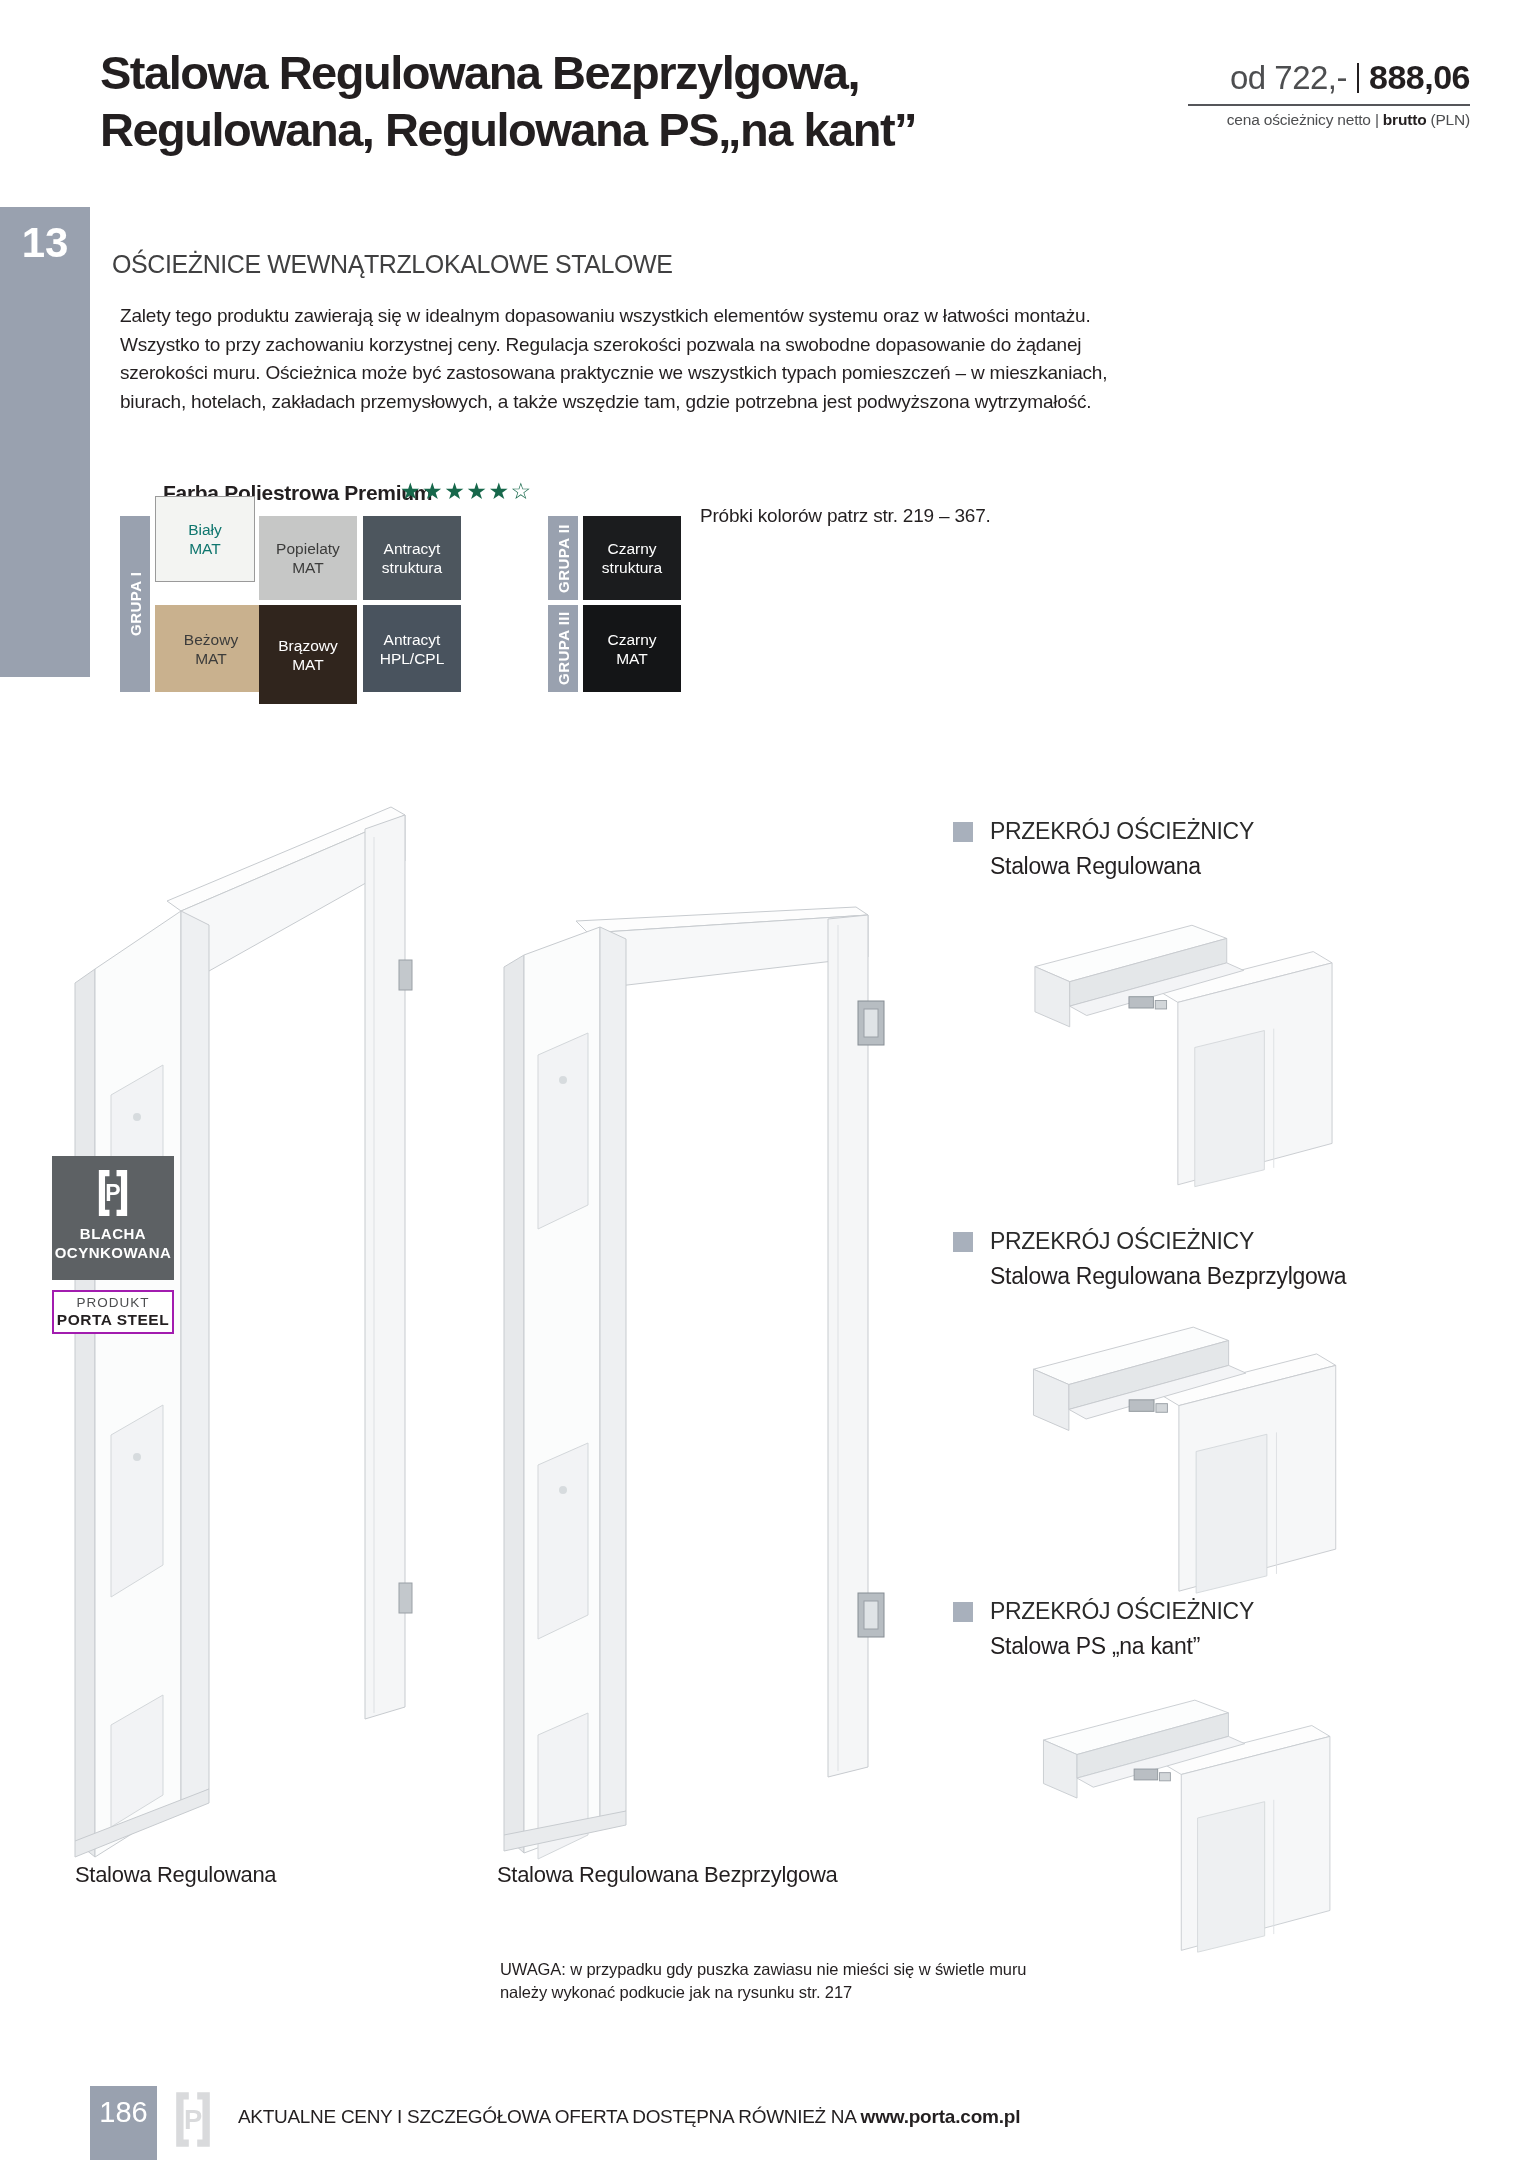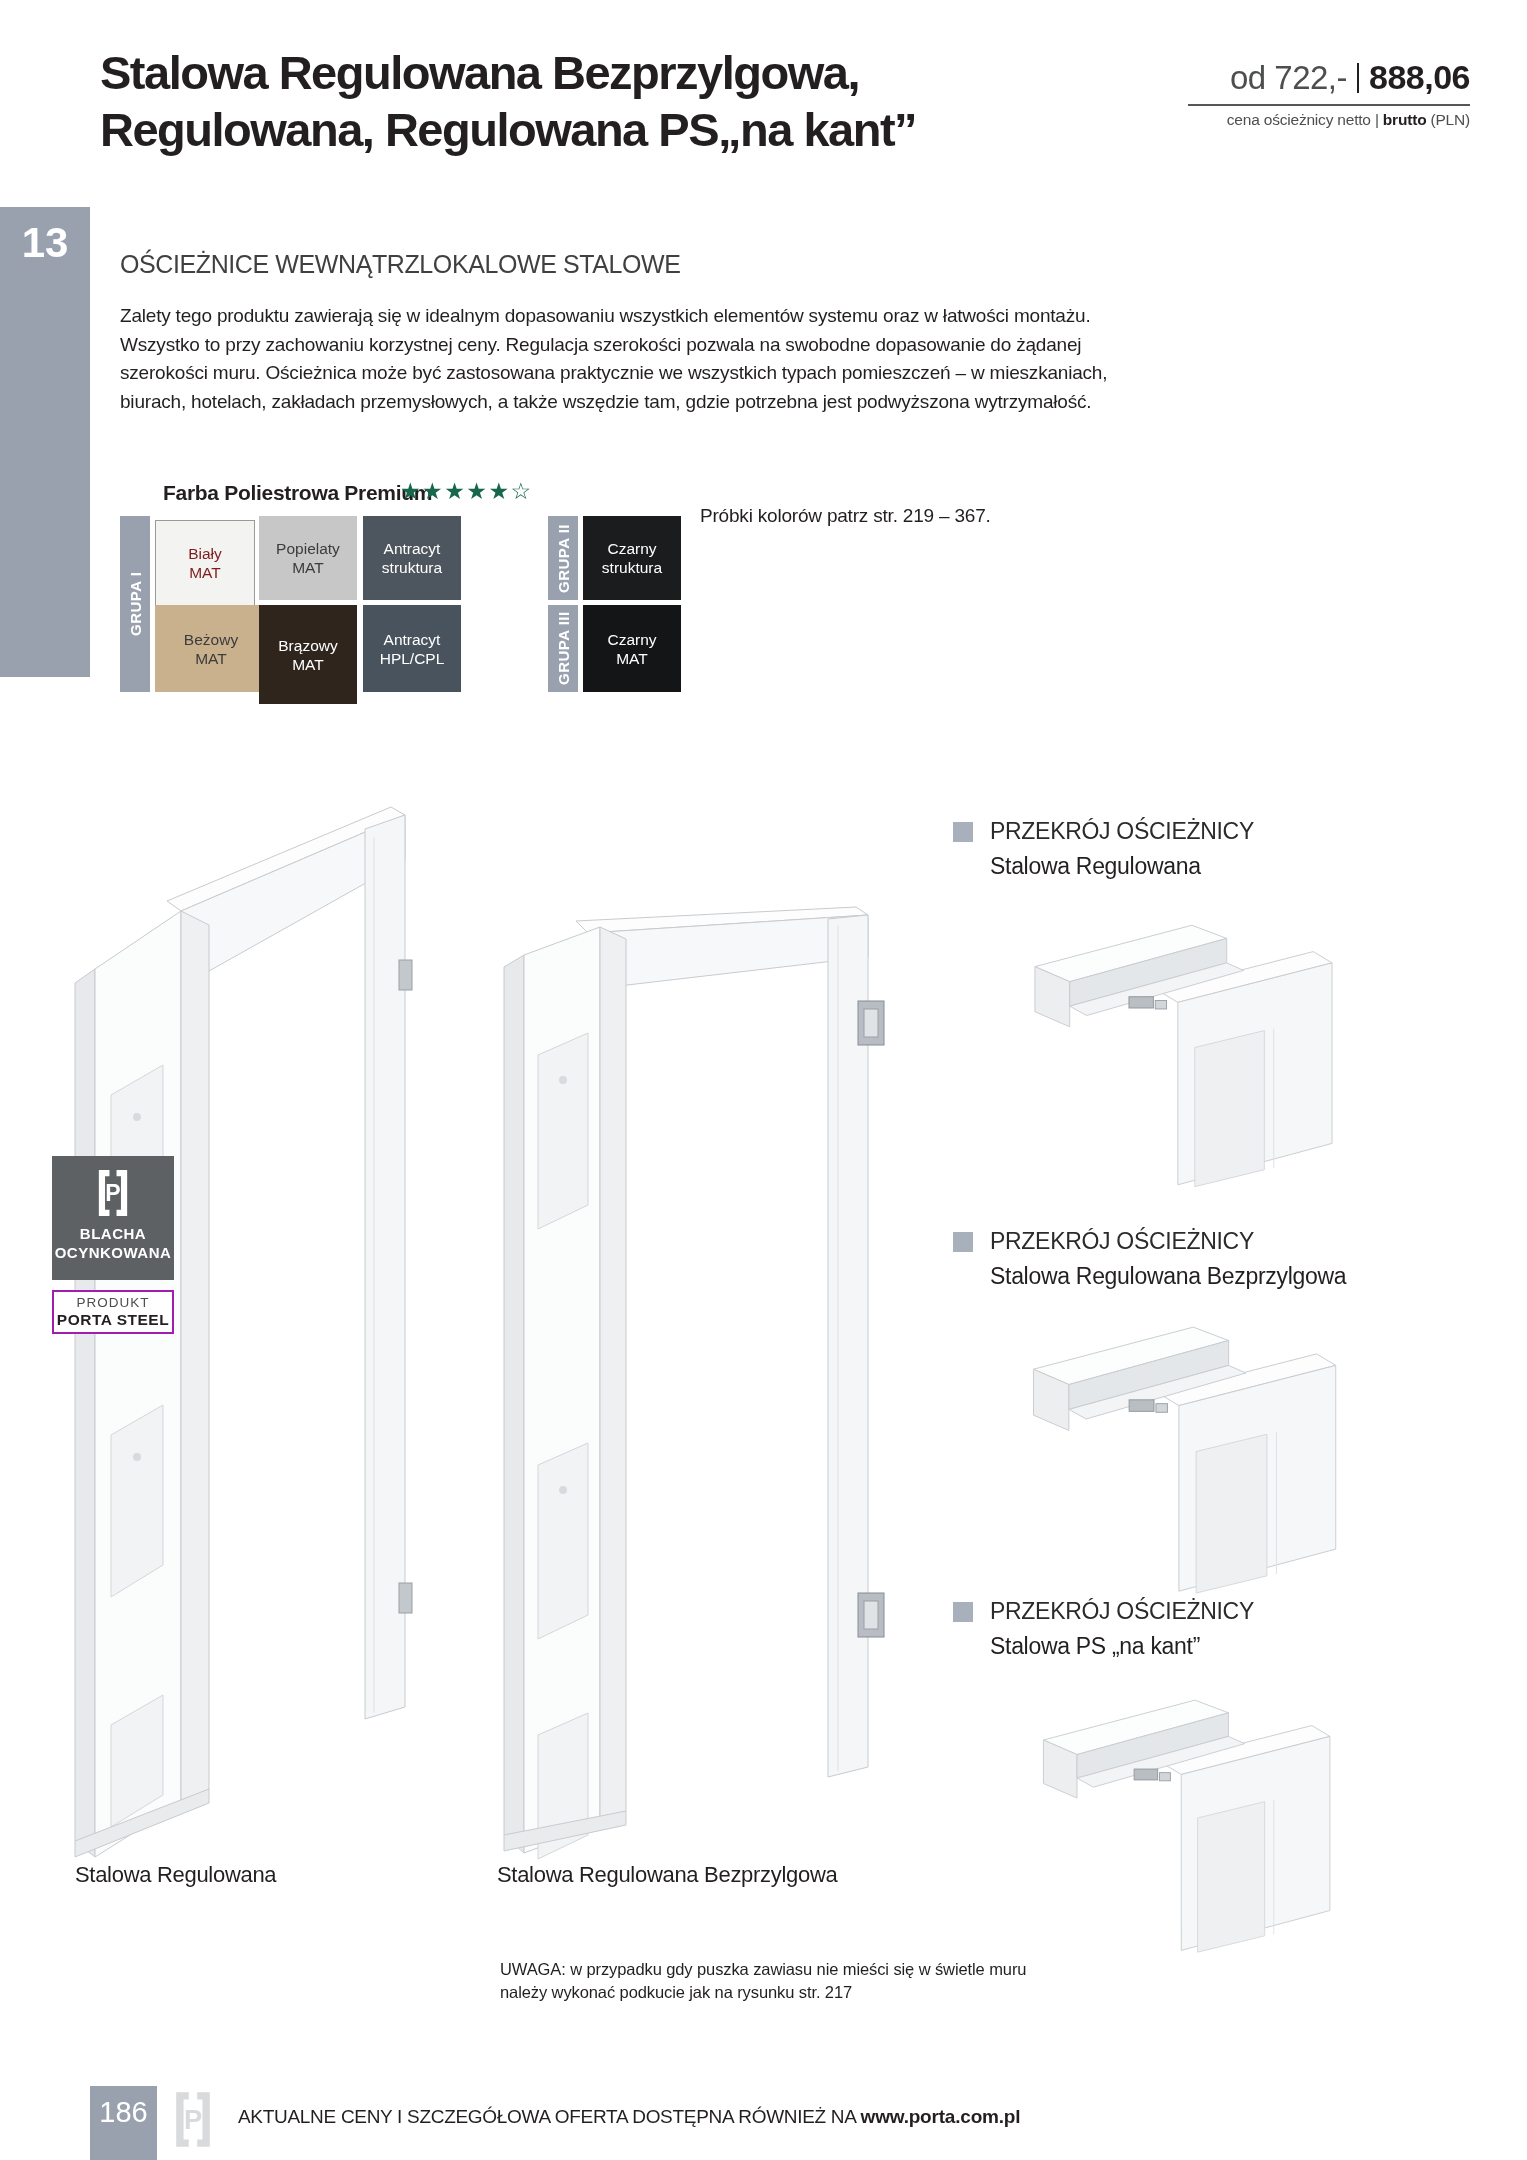--- a/index.html
+++ b/index.html
@@ -17,21 +17,21 @@
   .price-brutto{font-size:34px;font-weight:bold;color:#231f20;letter-spacing:-0.5px;}
   .price-rule{width:282px;height:0;border-top:2px solid #55565a;margin:7px 0 5px auto;}
   .price-caption{font-size:15.5px;color:#4d4e50;letter-spacing:-0.2px;}
   .price-caption b{color:#231f20;}
 
   
   .chapter-tab{left:0;top:207px;width:90px;height:470px;background:#99a1af;}
   .chapter-num{width:100%;text-align:center;margin-top:12px;font-size:42px;font-weight:bold;color:#fff;}
 
   
-  .intro-heading{left:120px;top:250px;font-size:25px;color:#404041;letter-spacing:-0.4px;}
+  .intro-heading{left:112px;top:250px;font-size:25px;color:#404041;letter-spacing:-0.4px;}
   .intro-par{left:120px;top:302px;width:1050px;font-size:19px;line-height:28.5px;
              color:#231f20;letter-spacing:-0.2px;}
 
   
   .paint-label{left:163px;top:481px;font-size:21px;font-weight:bold;letter-spacing:-0.3px;}
   .stars{left:400px;top:478px;font-size:23px;color:#17684b;letter-spacing:1.5px;}
   .vlabel{background:#99a1af;color:#fff;display:flex;align-items:center;justify-content:center;
           writing-mode:vertical-rl;transform:rotate(180deg);
           font-weight:bold;font-size:15px;letter-spacing:0.5px;}
   .swatch{display:flex;flex-direction:column;align-items:center;justify-content:center;
@@ -93,21 +93,21 @@
 
   <div class="abs intro-heading">OŚCIEŻNICE WEWNĄTRZLOKALOWE STALOWE</div>
   <div class="abs intro-par">Zalety tego produktu zawierają się w idealnym dopasowaniu wszystkich elementów systemu oraz w łatwości montażu. Wszystko to przy zachowaniu korzystnej ceny. Regulacja szerokości pozwala na swobodne dopasowanie do żądanej szerokości muru. Ościeżnica może być zastosowana praktycznie we wszystkich typach pomieszczeń – w mieszkaniach, biurach, hotelach, zakładach przemysłowych, a także wszędzie tam, gdzie potrzebna jest podwyższona wytrzymałość.</div>
 
   <div class="abs paint-label">Farba Poliestrowa Premium</div>
   <div class="abs stars" style="color: rgb(23, 104, 75);">★★★★★☆</div>
   <div class="abs samples-note">Próbki kolorów patrz str. 219 – 367.</div>
 
   <div class="abs vlabel" style="left:120px;top:516px;width:30px;height:176px">GRUPA I</div>
 
-  <div class="abs swatch" style="left: 155px; top: 520px; width: 98px; height: 84px; background: rgb(243, 244, 242); color: #7f1d1d; border: 1px solid rgb(154, 154, 154); justify-content: center;">
+  <div class="abs swatch" style="left: 155px; top: 496px; width: 98px; height: 84px; background: rgb(243, 244, 242); color: #0f766e; border: 1px solid rgb(154, 154, 154); justify-content: center;">
     <div>Biały</div>
     <div>MAT</div>
   </div>
   <div class="abs swatch" style="left: 259px; top: 516px; width: 98px; height: 84px; background: rgb(198, 199, 198); color: rgb(60, 60, 59);">
     <div>Popielaty</div>
     <div>MAT</div>
   </div>
   <div class="abs swatch" style="left: 363px; top: 516px; width: 98px; height: 84px; background: rgb(77, 86, 94); color: rgb(255, 255, 255);">
     <div>Antracyt</div>
     <div>struktura</div>

